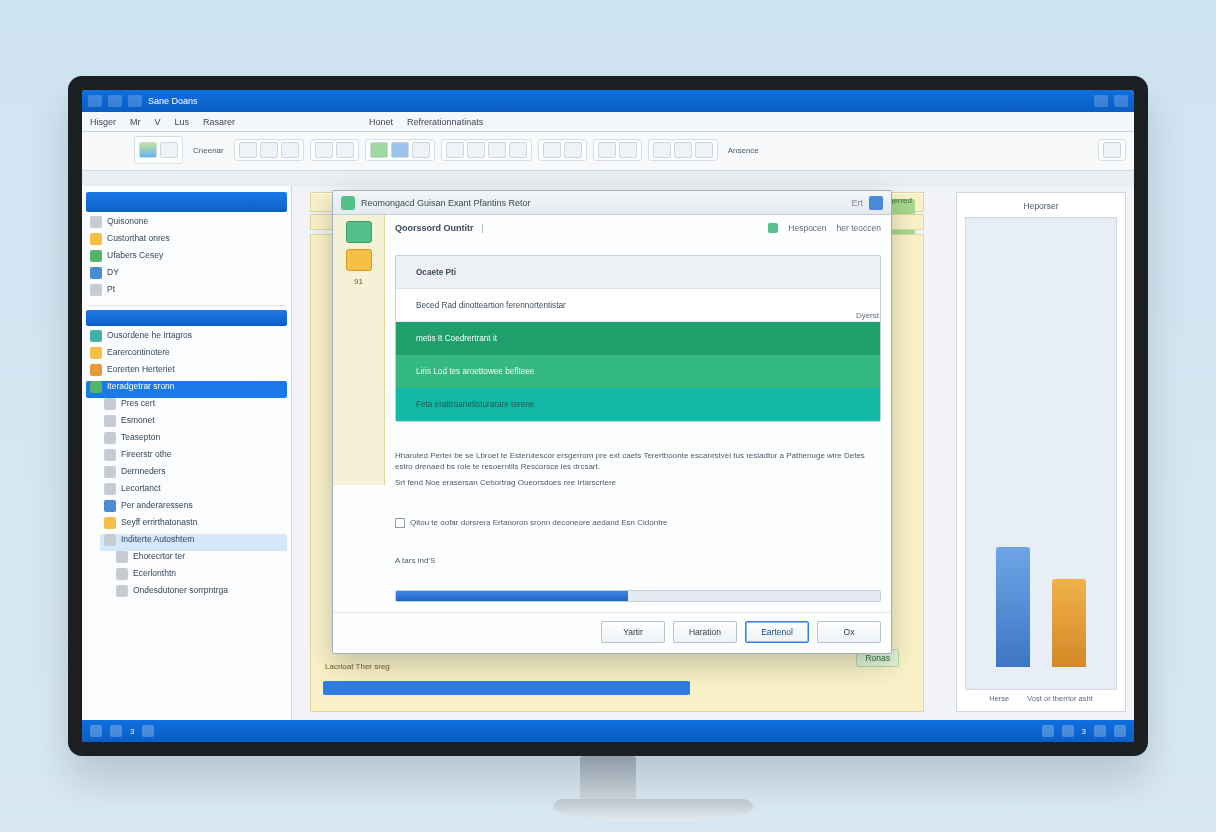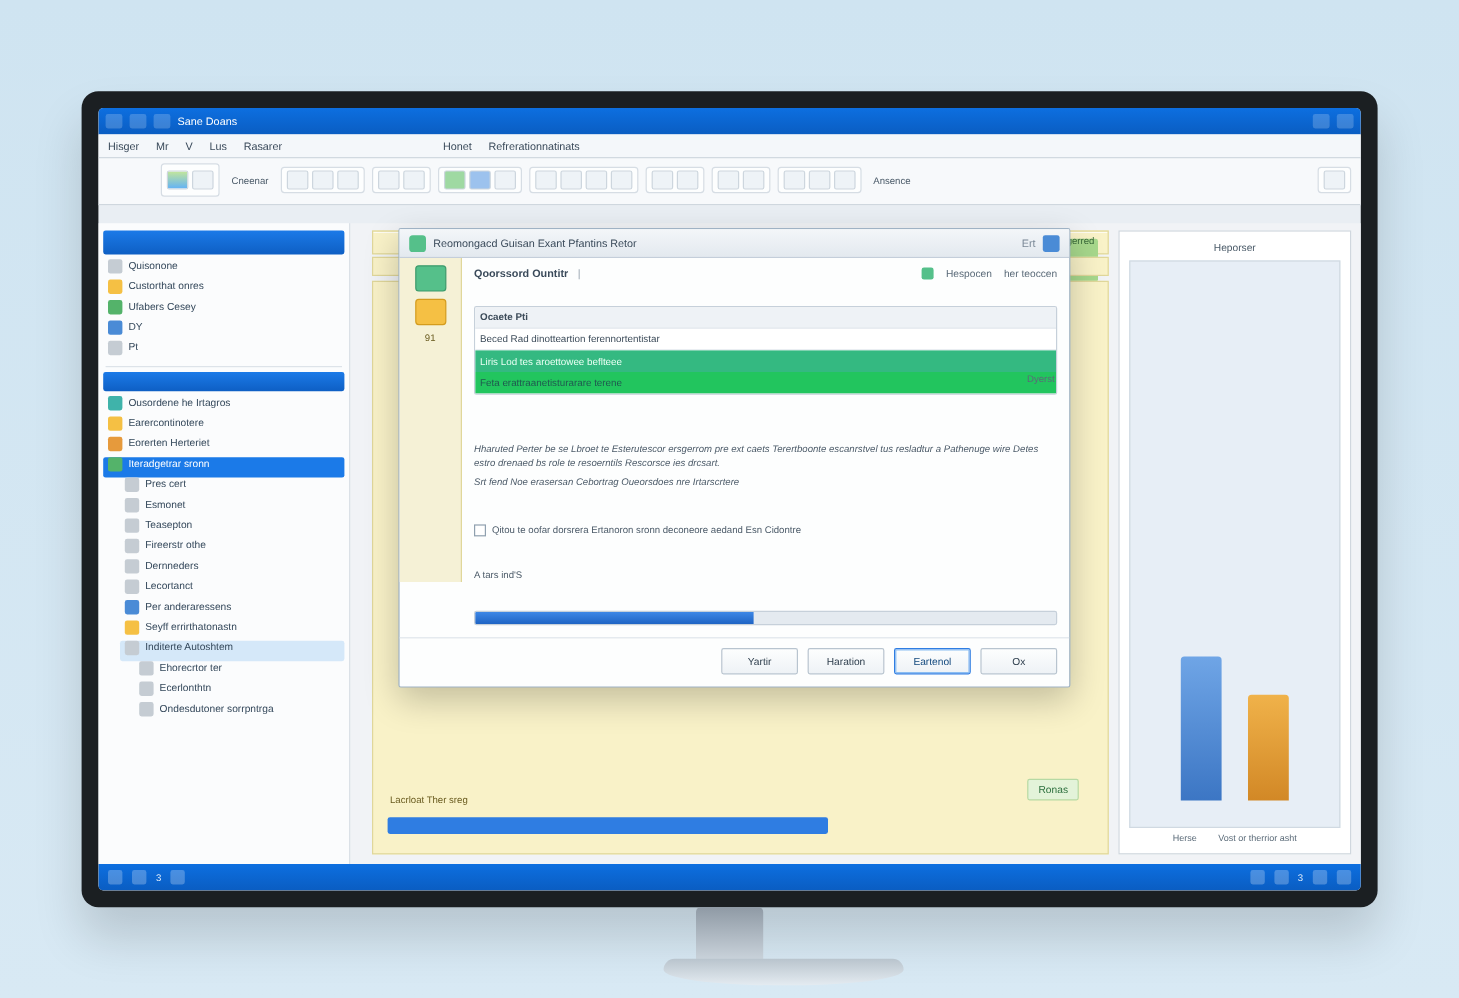--- a/index.html
+++ b/index.html
@@ -57,21 +57,21 @@
   .band1b{ top:28px; height:16px; background:#f9f2c8; border-color:#e0d79a;}
   .band-green1{ position:absolute; right:8px; top:6px; width:100px; height:36px; background:#a7d88c; border-radius:2px;}
   .band-green2{ position:absolute; right:112px; top:6px; width:82px; height:36px; background:#7abf97;}
   .band-tiny{ position:absolute; left:24px; top:9px; font-size:8px; color:#6a5c20;}
   .doc-body{ position:absolute; left:18px; right:210px; top:48px; bottom:8px; background:#f9f2c8; border:1px solid #e0d79a;}
   .doc-blue-row{ position:absolute; left:12px; right:12px; height:14px; background:#2f7de2; bottom:16px; border-radius:2px; width:60%;}
   .doc-text-line{ position:absolute; font-size:8px; color:#6a5c20;}
   .doc-badge{ position:absolute; right:24px; bottom:44px; font-size:8.5px; color:#2c6f3d; background:#e3f3d9; border:1px solid #b6d9a3; padding:3px 8px; border-radius:2px;}
 
   
-  .rpanel{ position:absolute; top:6px; right:8px; width:194px; bottom:8px; background:#fff; border:1px solid #d0d7de; padding:8px; display:flex; flex-direction:column;}
+  .rpanel{ position:absolute; top:6px; right:8px; width:170px; bottom:8px; background:#fff; border:1px solid #d0d7de; padding:8px; display:flex; flex-direction:column;}
   .rpanel-title{ font-size:8.5px; color:#4a5a68; text-align:center; margin-bottom:6px;}
   .chart-stage{ flex:1; display:flex; align-items:flex-end; justify-content:center; gap:22px; background:#e7eef6; border:1px solid #d0d9e2; padding:10px 10px 22px;}
   .bar{ width:34px; border-radius:3px 3px 0 0; position:relative;}
   .b-blue{ height:120px; background:linear-gradient(#6fa5e6,#3c76c4);}
   .b-orange{ height:88px; background:linear-gradient(#f0b24a,#d28826);}
   .chart-lbls{ display:flex; justify-content:center; gap:18px; font-size:7.5px; color:#5a6a78; margin-top:4px;}
 
   
   .modal{ position:absolute; left:250px; top:100px; width:560px; background:#fdfefe; border:1px solid #9fb2c4; box-shadow:0 10px 28px rgba(0,0,0,0.22); border-radius:2px;}
   .modal-title{ height:24px; background:linear-gradient(#f3f6f9,#e3e9ef); border-bottom:1px solid #c4ceda; display:flex; align-items:center; padding:0 8px; font-size:9px; color:#3a4a5a; gap:6px;}
@@ -79,27 +79,27 @@
   .modal-body{ display:flex; }
   .m-tabs-col{ width:52px; background:#f5f1d6; border-right:1px solid #e0d79a; padding:6px 4px; display:flex; flex-direction:column; gap:6px; align-items:center; height:270px;}
   .m-tab-ico{ width:26px; height:22px; background:#dfe7ee; border:1px solid #c3cdd7; border-radius:3px;}
   .m-tab-ico.on{ background:#55c08a; border-color:#3d9a6c;}
   .m-tab-sm{ font-size:8px; color:#6a5c20;}
   .m-main{ flex:1; padding:8px 10px 10px; display:flex; flex-direction:column; gap:22px;}
   .m-head{ display:flex; gap:8px; align-items:center; font-size:9px; color:#3a4a5a;}
   .m-head .title{ font-weight:600;}
   .m-head-tabs{ display:flex; gap:10px; margin-left:auto; font-size:8.5px; color:#5a6a78;}
   .m-output{ border:1px solid #c6d0da; border-radius:2px; overflow:hidden;}
-  .m-row{ height:18px; display:flex; align-items:center; padding:0 4px; font-size:8.2px;}
+  .m-row{ height:33px; display:flex; align-items:center; padding:0 20px; font-size:8.2px;}
   .mr-grey{ background:#eef2f6; color:#3d4c5a; border-bottom:1px solid #dfe5eb; font-weight:600;}
   .mr-white{ background:#fff; color:#3d4c5a; border-bottom:1px solid #e5eaef;}
   .mr-green1{ background:#1f9f6b; color:#fff;}
   .mr-green2{ background:#34b981; color:#e9fff4;}
-  .mr-teal{ background:#22c55e; color:#205b50;}
-  .m-desc{ font-size:8px; color:#4b5a68; line-height:1.4; margin-top:18px;font-style:italic;}
+  .mr-teal{ background:#14b8a6; color:#205b50;}
+  .m-desc{ font-size:8px; color:#4b5a68; line-height:1.4; margin-top:6px;}
   .m-desc p{ margin-bottom:5px;}
   .m-chk{ font-size:8px; color:#4b5a68; display:flex; align-items:center; gap:5px; margin-top:2px;}
   .m-chk .box{ width:10px; height:10px; border:1px solid #8fa0af; background:#fff;}
   .m-prog-lbl{ font-size:8px; color:#4b5a68; margin-top:6px;}
   .m-prog{ height:12px; background:#e4eaf0; border:1px solid #c6d0da; border-radius:2px; margin-top:3px; overflow:hidden;}
   .m-prog-fill{ height:100%; width:48%; background:linear-gradient(#3d87e6,#1f64c4);}
   .m-right-pill{ position:absolute; right:12px; top:76px; font-size:8px; color:#5a6a78;margin-top:20px;}
   .m-buttons{ display:flex; justify-content:flex-end; gap:8px; padding:8px 10px 10px; border-top:1px solid #dfe5eb;}
   .btn{ min-width:64px; height:22px; font-size:8.5px; color:#2d3d4c; background:linear-gradient(#fdfefe,#eef2f6); border:1px solid #b8c4cf; border-radius:2px; display:flex; align-items:center; justify-content:center;}
   .btn.primary{ border-color:#2f7de2; color:#13497e; box-shadow:0 0 0 1px #8abdf2 inset;}
@@ -331,20 +331,21 @@
             <span style="color:#9aa6b1">|</span>
             <div class="m-head-tabs">
               <span style="width:10px;height:10px;background:#55c08a;border-radius:2px;display:inline-block"></span>
               <span>Hespocen</span>
               <span>her teoccen</span>
             </div>
           </div>
           <div class="m-output" id="m-output">
               <div class="m-row mr-grey">Ocaete Pti</div>
               <div class="m-row mr-white">Beced Rad dinotteartion ferennortentistar</div>
+              <div class="m-row mr-green1">metis It Coedrertrant it</div>
               <div class="m-row mr-green2">Liris Lod tes aroettowee beflteee</div>
               <div class="m-row mr-teal">Feta erattraanetisturarare terene</div>
             </div>
           <span class="m-right-pill">Dyerst</span>
           <div class="m-desc">
             <p>Hharuted Perter be se Lbroet te Esterutescor ersgerrom pre ext caets Terertboonte escanrstvel tus resladtur a Pathenuge wire Detes estro drenaed bs role te resoerntils Rescorsce ies drcsart.</p>
             <p>Srt fend Noe erasersan Cebortrag Oueorsdoes nre Irtarscrtere</p>
           </div>
           <label class="m-chk">
             <span class="box"></span>

